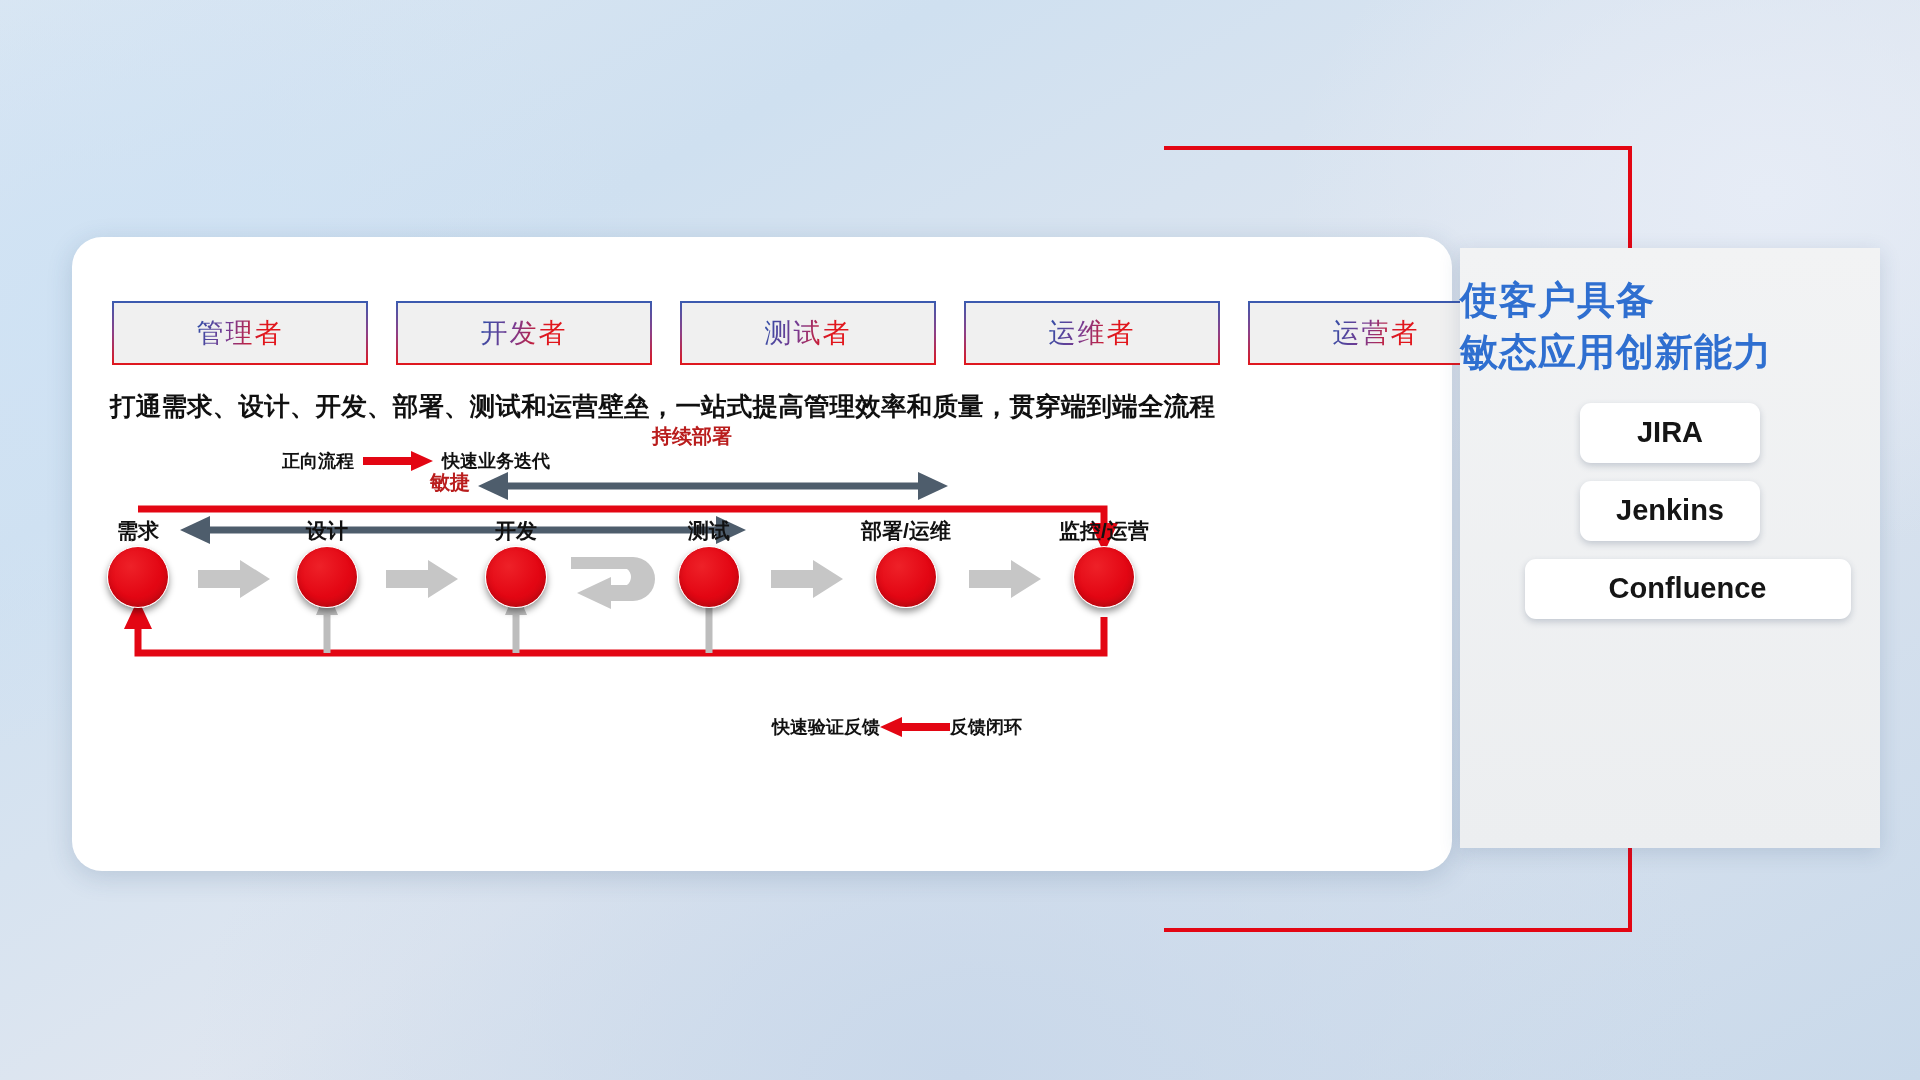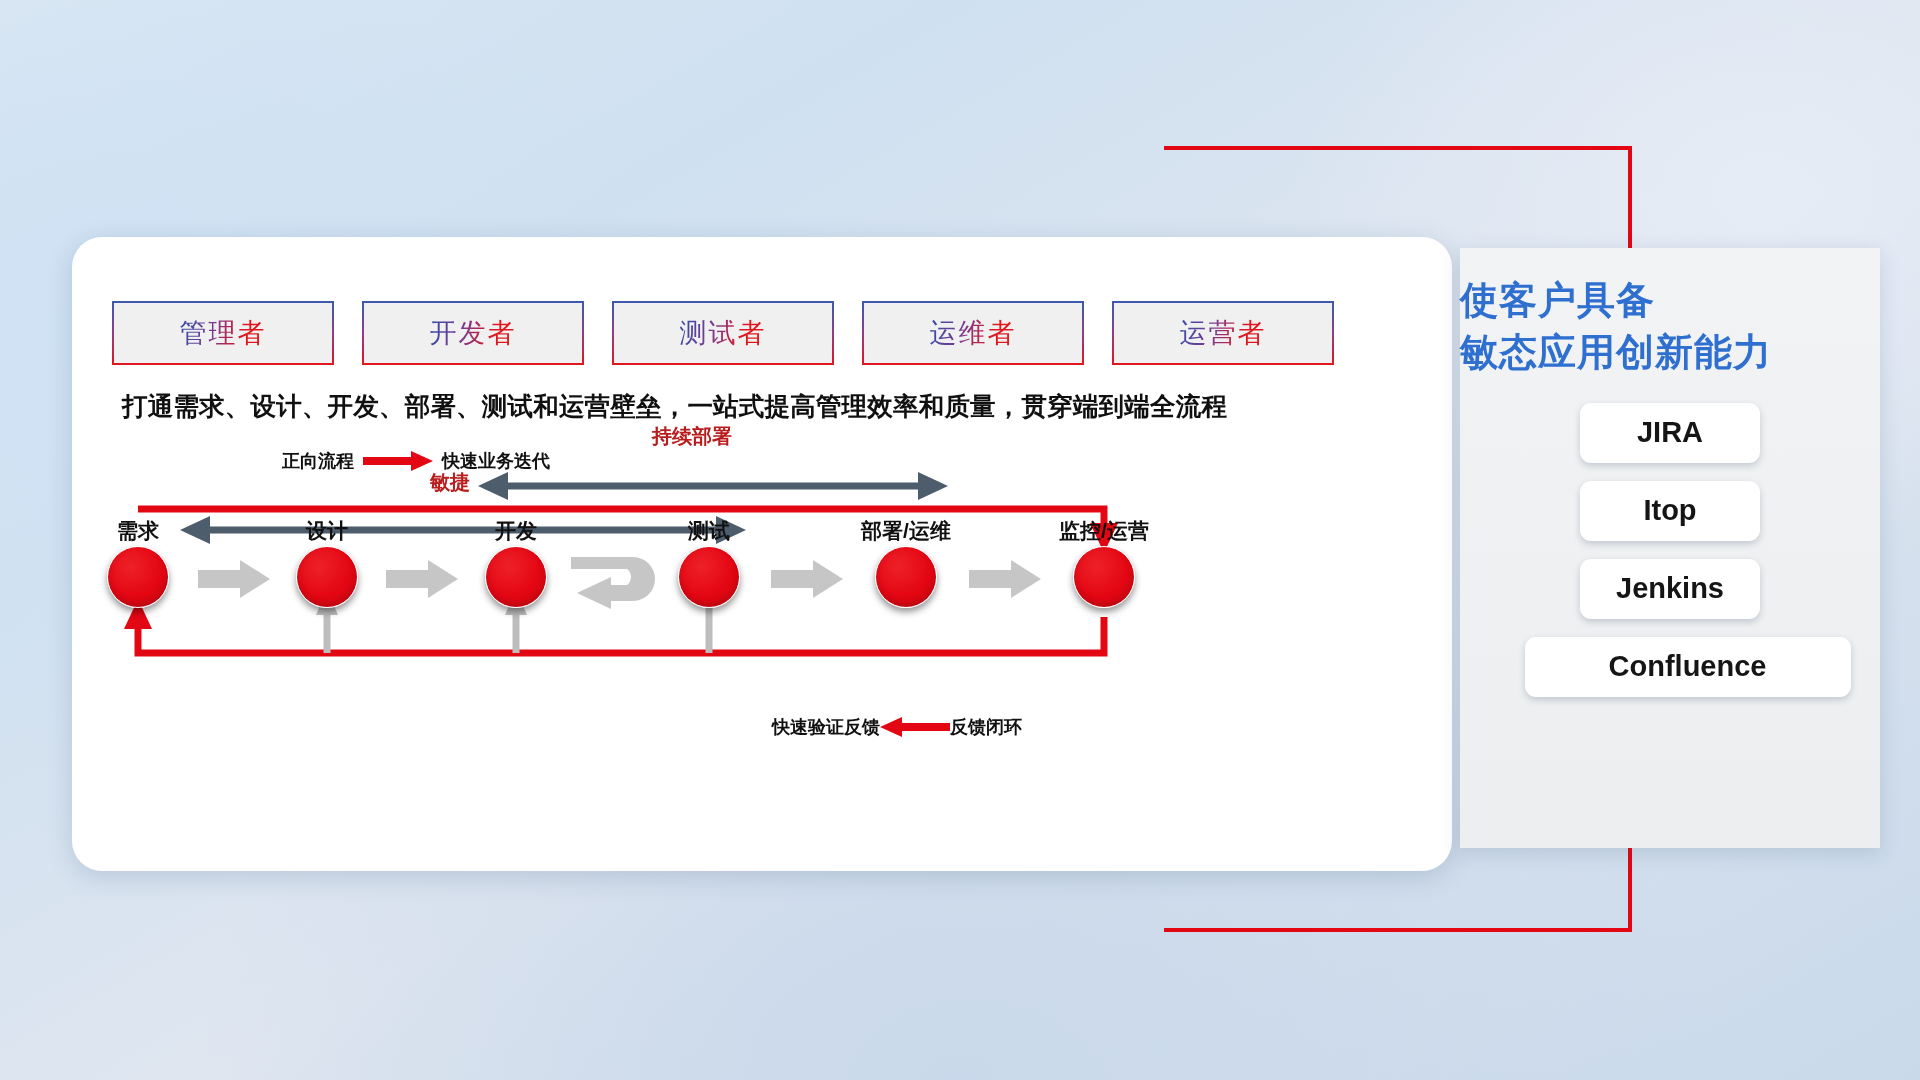--- a/index.html
+++ b/index.html
@@ -22,38 +22,38 @@
   
   .card{
     position:absolute;left:72px;top:237px;width:1380px;height:634px;
     background:#ffffff;border-radius:30px;
     box-shadow:0 6px 26px rgba(40,70,110,.18);
   }
 
   
   .roles{position:absolute;left:40px;top:64px;display:flex;gap:28px;}
   .role{
-    width:222px;height:64px;
+    width:256px;height:64px;
     background:linear-gradient(180deg,#3a5bb0 0%,#8e3f86 50%,#e1161c 100%);
     padding:2px;box-sizing:border-box;
   }
   .role-inner{
     width:100%;height:100%;background:#f0f0f0;
     display:flex;align-items:center;justify-content:center;
   }
   .role-txt{
     font-size:27px;font-weight:400;letter-spacing:2px;
     background:linear-gradient(105deg,#2d4fa8 0%,#7a3a90 38%,#e1161c 72%);
     -webkit-background-clip:text;background-clip:text;color:transparent;
     -webkit-text-fill-color:transparent;
   }
 
   
   .headline{
-    position:absolute;left:50px;top:152px;width:1290px;
+    position:absolute;left:38px;top:152px;width:1290px;
     font-size:25.5px;font-weight:bold;color:#101010;
     letter-spacing:.2px;white-space:nowrap;
   }
 
   
   .legend-fwd{position:absolute;left:210px;top:212px;display:flex;align-items:center;gap:9px;text-align:right;}
   .legend-fwd .lbl{font-size:18px;font-weight:bold;color:#111;}
   .legend-back{position:absolute;left:700px;top:478px;display:flex;align-items:center;justify-content:center;}
   .legend-back .lbl{font-size:18px;font-weight:bold;color:#111;}
 
@@ -232,19 +232,18 @@
     </div>
   </div>
 
   <div class="panel">
     <div class="panel-title">
       <div>使客户具备</div>
       <div>敏态应用创新能力</div>
     </div>
     <div class="pillgrid">
       <div class="pill half">JIRA</div>
-      <div class="pill half">Itop</div>
       <div class="pill half">Jenkins</div>
       <div class="pill full">Confluence</div>
     </div>
   </div>
 
 </div>
 
 </body></html>

